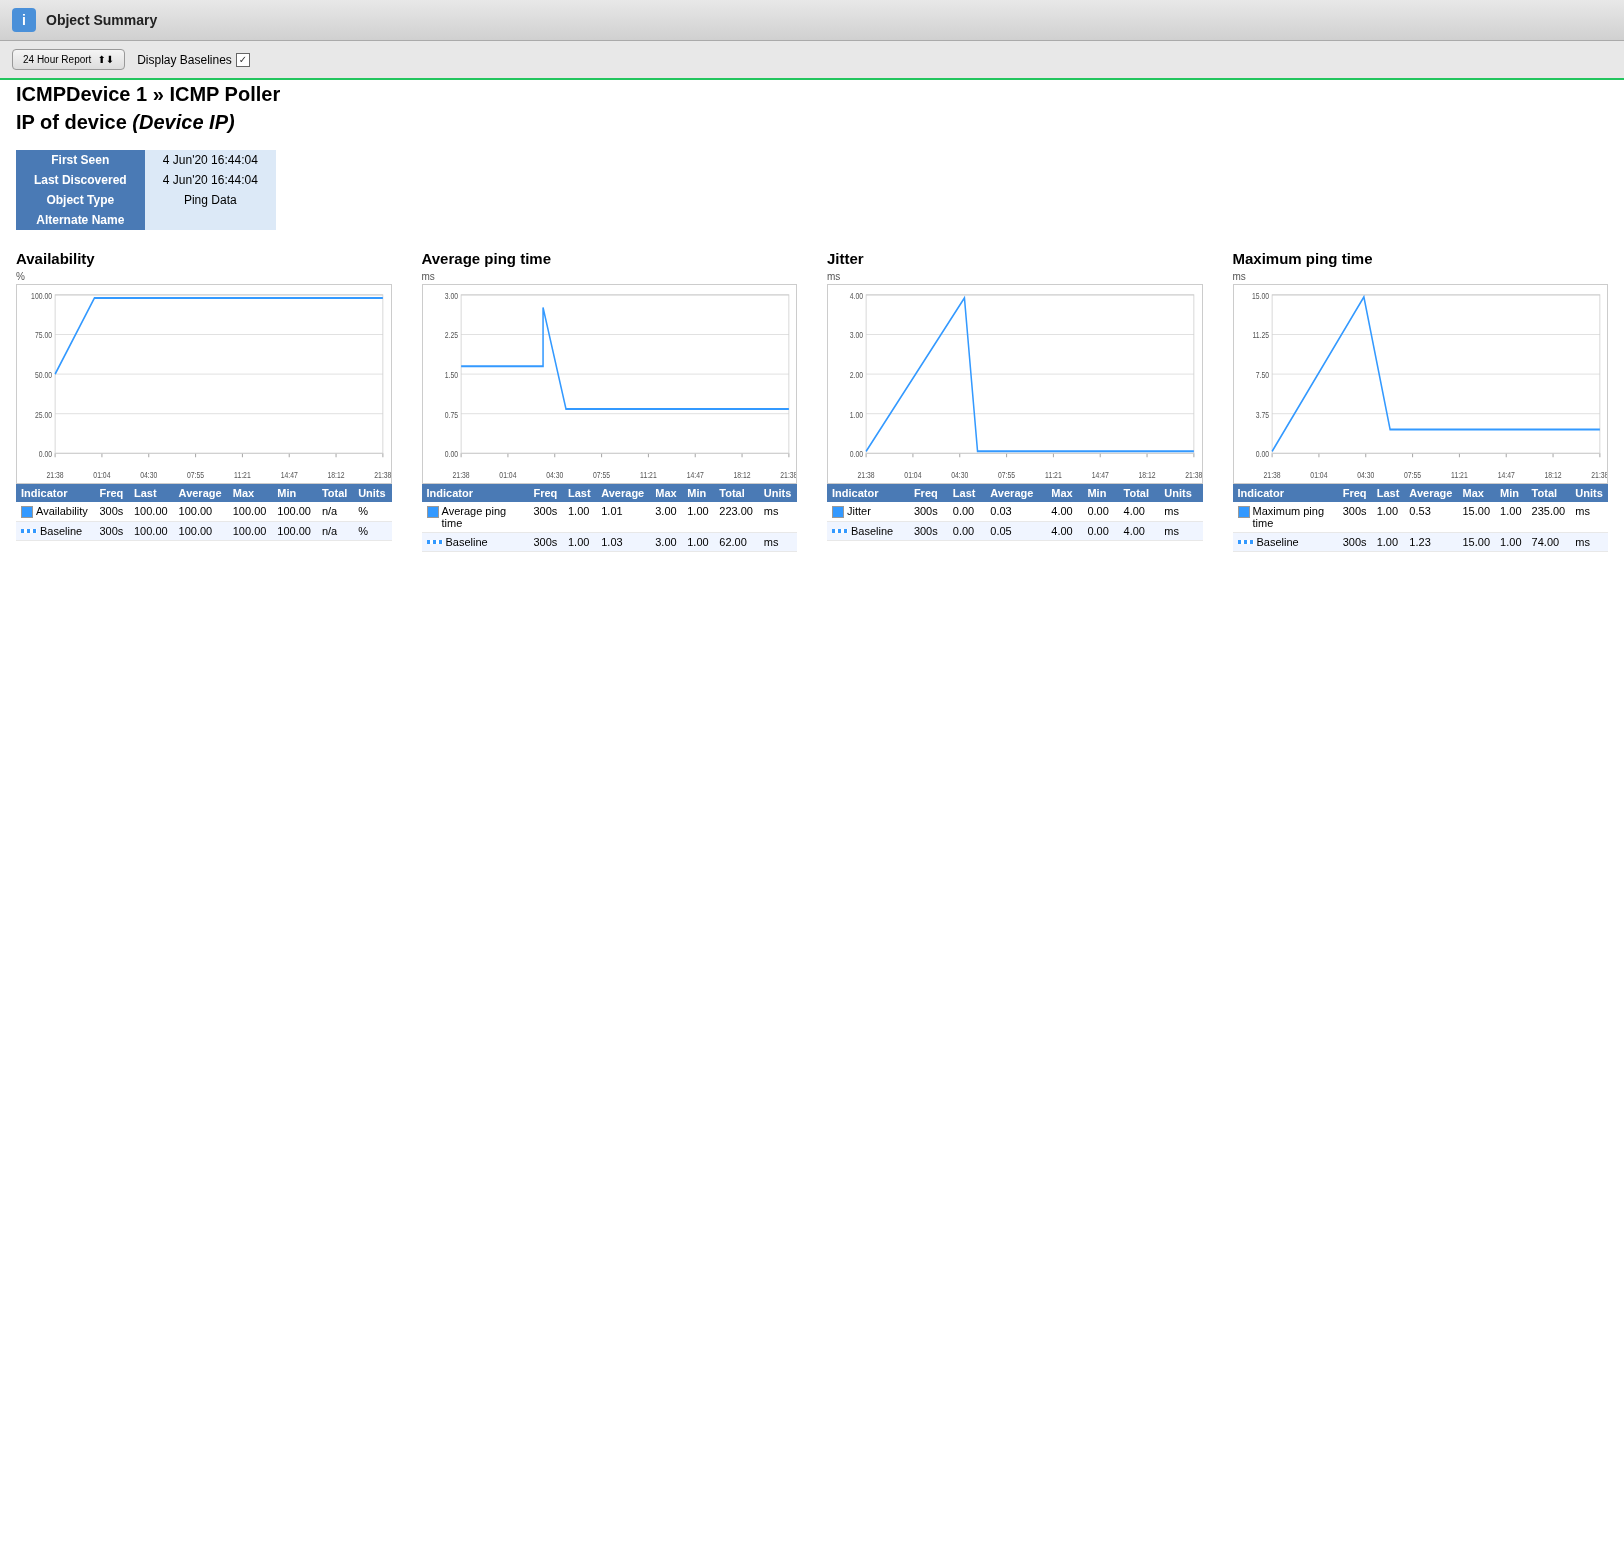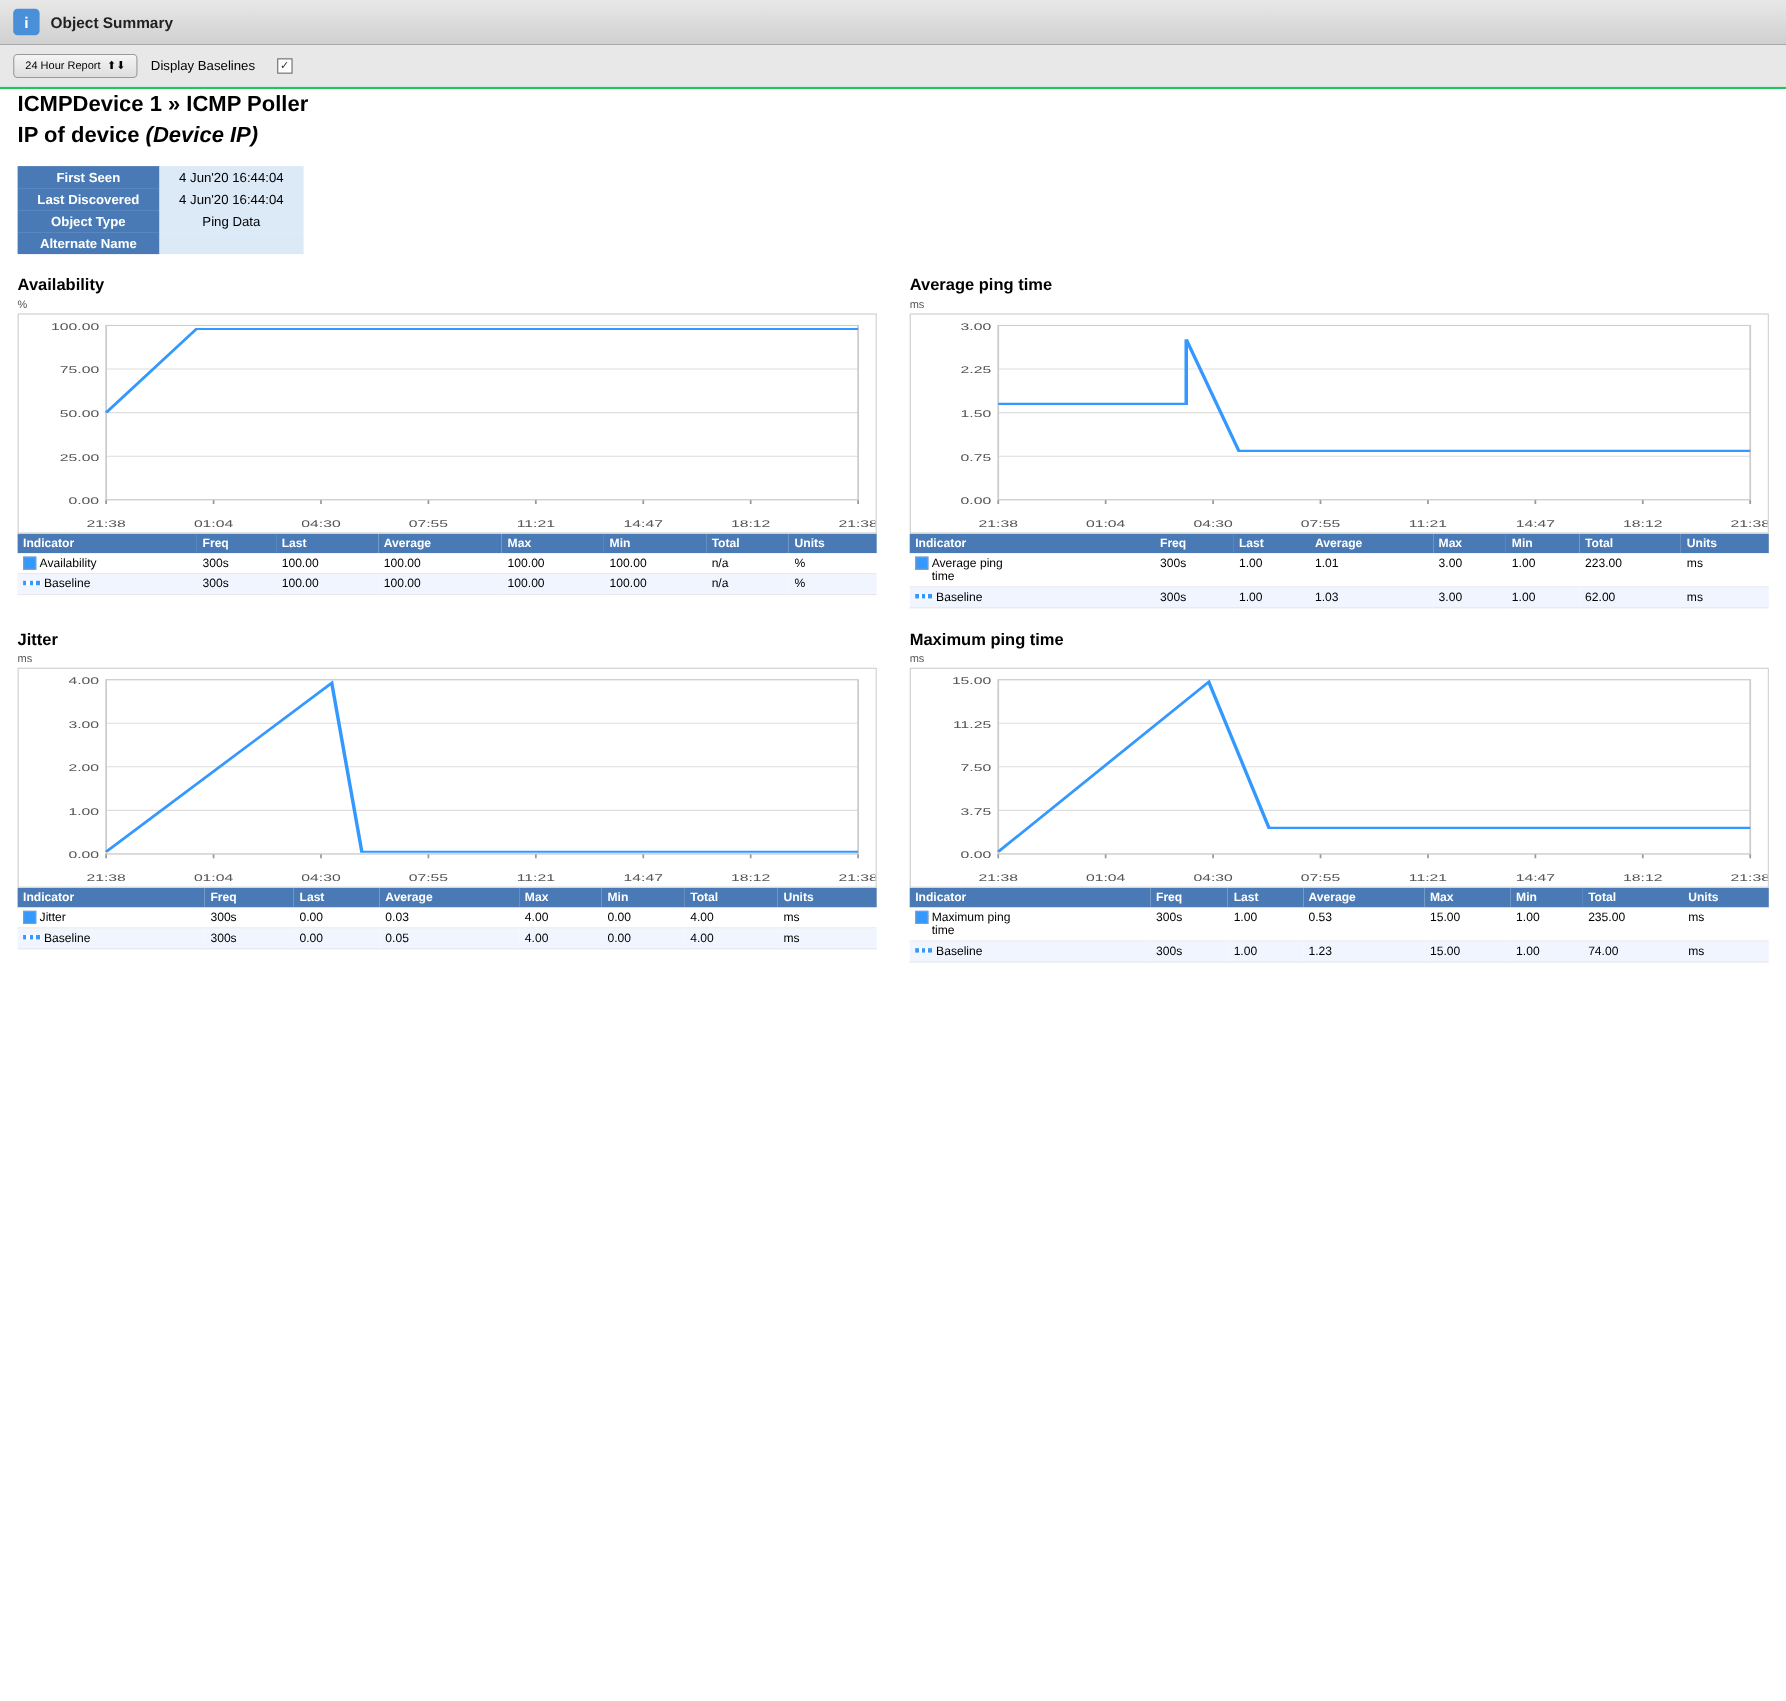--- a/index.html
+++ b/index.html
@@ -33,21 +33,21 @@
     .report-dropdown {
       background: linear-gradient(to bottom, #f5f5f5, #ddd);
       border: 1px solid #999;
       border-radius: 4px;
       padding: 4px 10px;
       font-size: 12px;
       display: flex; align-items: center; gap: 6px;
       cursor: pointer;
     }
     .report-dropdown span { font-size: 10px; }
-    .baseline-label { font-size: 12px; display: flex; align-items: center; gap: 20px; }
+    .baseline-label { font-size: 12px; display: flex; align-items: center; gap: 4px; }
     .checkbox-icon {
       width: 14px; height: 14px;
       border: 1px solid #666;
       background: #fff;
       display: inline-flex; align-items: center; justify-content: center;
       font-size: 10px; color: #333;
     }
 
     .content { background: #fff; padding: 0 16px; min-height: calc(100vh - 80px); }
 
@@ -62,21 +62,21 @@
       color: white;
       font-weight: bold;
       white-space: nowrap;
       padding: 3px 8px;
     }
     .info-value { background: #dce9f7; color: #000; }
     .info-link { color: #000000; text-decoration: none; }
 
     .charts-grid {
       display: grid;
-      grid-template-columns: 1fr 1fr;
+      grid-template-columns: 1fr 1fr 1fr 1fr;
       gap: 20px 30px;
     }
 
     .chart-section { }
     .chart-title { font-size: 15px; font-weight: bold; margin-bottom: 4px; }
     .chart-unit { font-size: 10px; color: #555; margin-bottom: 2px; }
 
     .chart-container {
       position: relative;
       width: 100%;

